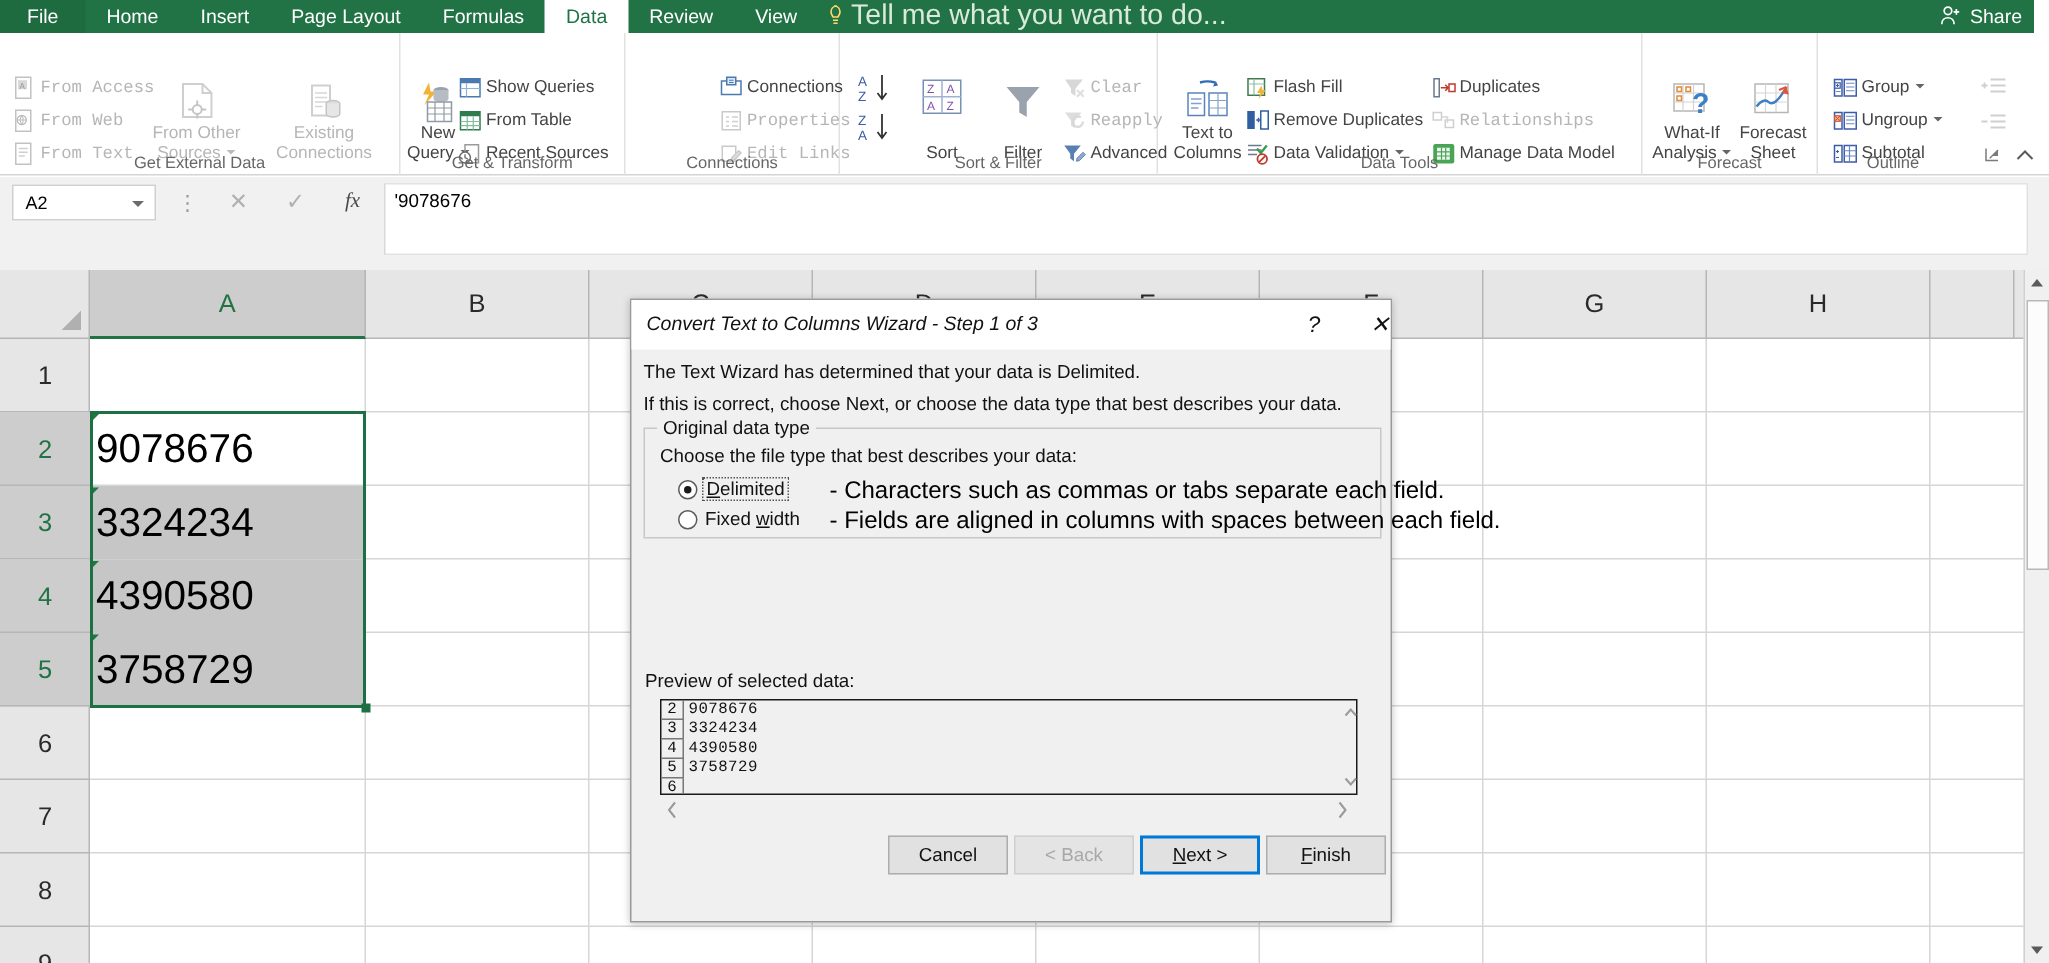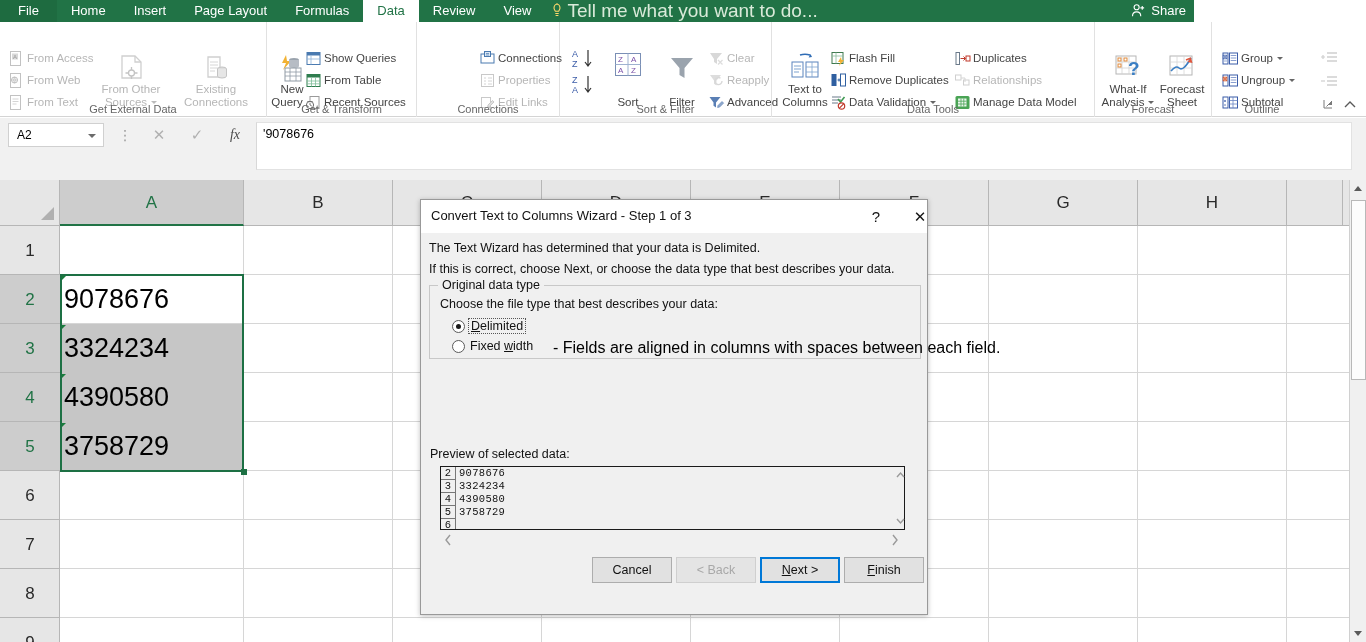--- a/index.html
+++ b/index.html
@@ -6,21 +6,21 @@
   html, body { margin:0; padding:0; }
   body {
     width:1366px; height:642px; overflow:hidden;
     font-family:"Liberation Sans", sans-serif;
     background:#ffffff; position:relative;
     -webkit-font-smoothing:antialiased;
   }
 
   
   #tabbar{
-    position:absolute; left:0; top:0; width:1194px; height:22px;
+    position:absolute; left:0; top:0; width:1356px; height:22px;
     background:#217346; display:flex; align-items:stretch;
   }
   .tab{
     color:#ffffff; font-size:13px; line-height:22px;
     padding:0 14px; white-space:nowrap; cursor:default;
   }
   .tab.file{ background:#1e6b40; padding:0 18px; }
   .tab.active{ background:#ffffff; color:#217346; }
   #tellme{
     color:#d9ead9; font-size:19px; line-height:22px;
@@ -51,21 +51,21 @@
   .bigbtn{
     position:absolute; text-align:center; font-size:11.5px; color:#444;
     line-height:12.5px; width:62px;
   }
   .bigbtn.dis{ color:#b6b6b6; }
   .bigbtn .lbl{ position:absolute; left:-6px; right:-6px; bottom:2px; }
   .smallbtn{
     position:absolute; font-size:11.5px; color:#444;
     white-space:nowrap; height:21px; line-height:21px; padding-left:19px;
   }
-  .smallbtn.dis{ color:#b6b6b6; }
+  .smallbtn.dis{ color:#b6b6b6;font-family:Liberation Mono, monospace; }
   .ico{ position:absolute; left:0; top:2px; width:17px; height:17px; }
   .bigico{ position:absolute; left:50%; margin-left:-16px; top:5px; width:32px; height:32px; }
   .caret{ display:inline-block; width:0;height:0;margin-left:4px;
     border-left:3px solid transparent;border-right:3px solid transparent;
     border-top:3.5px solid #666; vertical-align:middle;}
   .caret.dis{ border-top-color:#bbb; }
 
   
   #fbarwrap{
     position:absolute; left:0; top:118px; width:1366px; height:62px;
@@ -147,21 +147,21 @@
     background:#fcfcfc; border:1px solid #b8b8b8; }
   .arrw{ position:absolute; left:50%; margin-left:-4px; width:0;height:0;
     border-left:4px solid transparent;border-right:4px solid transparent; }
 
   
   #dialog{
     position:absolute; left:420px; top:199px; width:508px; height:416px;
     background:#f0f0f0; border:1px solid #999; box-shadow:0 1px 5px rgba(0,0,0,.25);
   }
   #dlgtitlebar{ position:absolute; left:0; top:0; right:0; height:33px;
-    background:#ffffff; }
+    background:#ffffff;font-style:italic; }
   #dlgtitle{ position:absolute; left:10px; top:8px; font-size:13px; color:#111; }
   #dlghelp{ position:absolute; left:440px; top:6px; width:30px; height:22px;
     text-align:center; line-height:22px; font-size:15px; color:#111; }
   #dlgclose{ position:absolute; left:484px; top:6px; width:30px; height:22px;
     text-align:center; line-height:22px; font-size:15px; color:#111; }
   .dlgline{ position:absolute; left:8px; font-size:12.5px; color:#111; }
   #fieldset{
     position:absolute; left:8px; top:85px; width:492px; height:74px;
     border:1px solid #c8c8c8;
   }
@@ -633,20 +633,21 @@
   <div id="fieldset">
     <div id="fslegend">Original data type</div>
     <div class="dlgline" style="left:10px;top:11px">Choose the file type that best describes your data:</div>
 
     <div class="radiorow" style="left:22px;top:33px">
       <span class="radio">
           <span class="dot"></span>
         </span>
       <span class="rlbl focus"><span class="udl">D</span>elimited</span>
     </div>
+    <div class="rdesc" style="left:123px;top:33px">- Characters such as commas or tabs separate each field.</div>
 
     <div class="radiorow" style="left:22px;top:53px">
       <span class="radio"></span>
       <span class="rlbl">Fixed <span class="udl">w</span>idth</span>
     </div>
     <div class="rdesc" style="left:123px;top:53px">- Fields are aligned in columns with spaces between each field.</div>
   </div>
 
   <div id="prevlbl">Preview of selected data:</div>
   <div id="prevbox">

